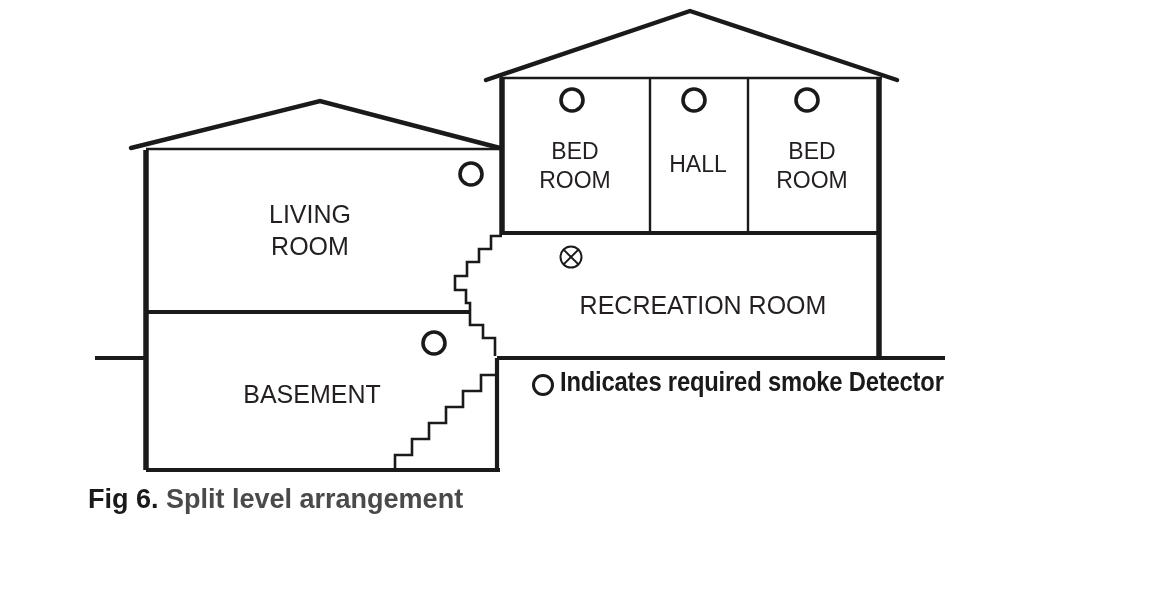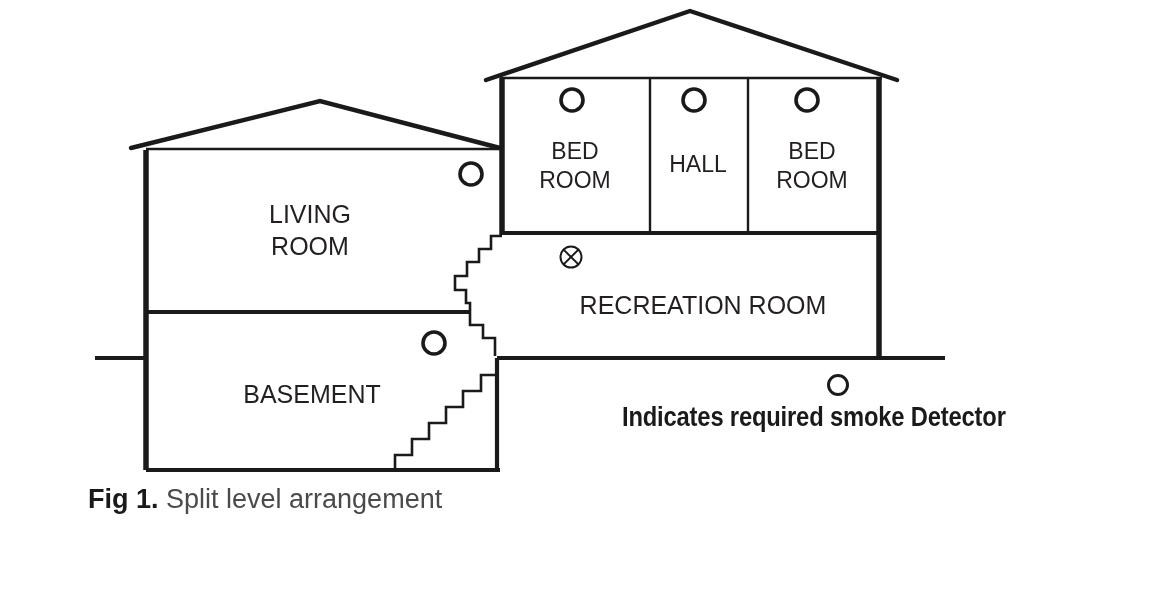--- a/index.html
+++ b/index.html
@@ -88,23 +88,22 @@
   }
   
   #legend {
     position: absolute;
     left: 530px;
     top: 365px;
     width: 620px;
   }
   .legend-row {
     display: flex;
-    align-items: center;
+    align-items: flex-end;
     margin-bottom: 6px;
-    flex-direction: column;
   }
   .legend-sym {
     width: 30px;
     flex: 0 0 30px;
     display: flex;
     justify-content: flex-start;
     align-items: flex-start;
     padding-top: 7px;
   }
   .legend-text {
@@ -126,21 +125,21 @@
     font-size: 27px;
     color: #3b3b3b;
     font-family: "Liberation Sans", sans-serif;
     white-space: nowrap;
   }
   #caption .fig-num {
     font-weight: bold;
     color: #1a1a1a;
   }
   #caption .fig-text {
-    font-weight: normal;
+    font-weight: bold;
     color: #4a4a4a;
   }
 </style>
 </head>
 <body>
 
 <div id="page">
 
   <svg id="diagram" viewBox="0 0 1156 604">
 
@@ -237,16 +236,16 @@
           <circle cx="13" cy="13" r="9.5" fill="none" stroke="#1a1a1a" stroke-width="3"></circle>
         </svg>
       </div>
       <div class="legend-text">Indicates required smoke Detector</div>
     </div>
 
 
   </div>
 
   <div id="caption">
-    <span class="fig-num">Fig 1.</span><span class="fig-text"> Split level arrangement</span>
+    <span class="fig-num">Fig 6.</span><span class="fig-text"> Split level arrangement</span>
   </div>
 
 </div>
 
 </body></html>

